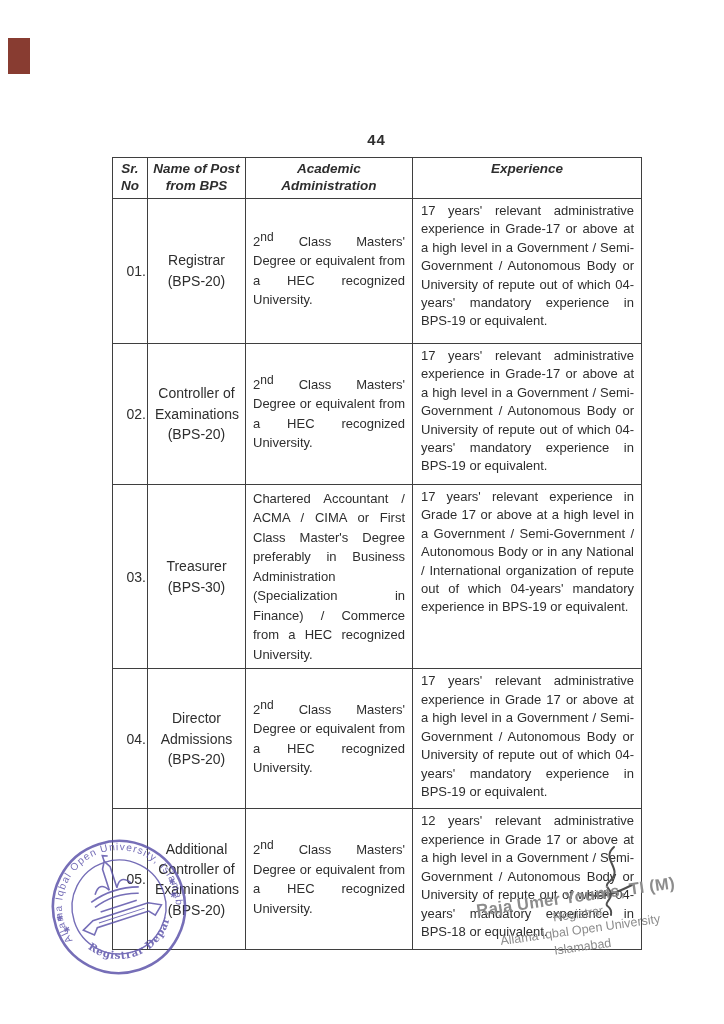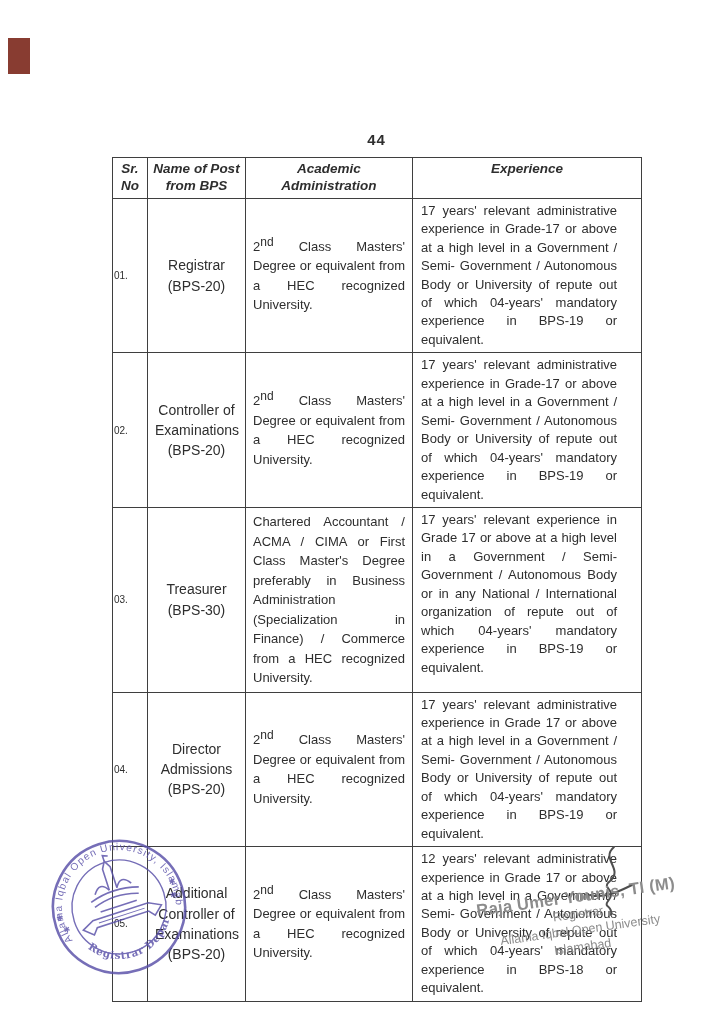--- a/index.html
+++ b/index.html
@@ -17,24 +17,24 @@
   table.posts{position:absolute;left:112px;top:157px;width:529px;border-collapse:collapse;
     table-layout:fixed;background:transparent;}
   table.posts col.c-sr{width:35px;}
   table.posts col.c-post{width:98px;}
   table.posts col.c-qual{width:167px;}
   table.posts col.c-exp{width:229px;}
   table.posts th,table.posts td{border:1.5px solid #3f3f3f;overflow:hidden;}
   table.posts th{font-size:13.5px;font-weight:bold;vertical-align:top;padding:3px 2px;line-height:1.25;}
   tr.rh{height:36px;font-style:italic;}
   tr.r1{height:145px;} tr.r2{height:141px;} tr.r3{height:139px;} tr.r4{height:140px;} tr.r5{height:141px;}
-  td.sr{text-align:left;vertical-align:middle;font-size:10px;}
+  td.sr{text-align:right;vertical-align:middle;font-size:14px;}
   td.post{text-align:center;vertical-align:middle;font-size:14px;padding:4px 7px;line-height:1.45;}
   td.qual{vertical-align:middle;font-size:13px;padding:4px 7px;text-align:justify;line-height:1.5;}
-  td.exp{vertical-align:top;font-size:13px;padding:3px 24px 3px 8px;text-align:justify;line-height:1.42;}
+  td.exp{vertical-align:top;font-size:13px;padding:3px 7px 3px 8px;text-align:justify;line-height:1.42;}
   .supscript{font-size:12px;vertical-align:super;line-height:0;}
   
   .signature-block{position:absolute;left:448px;top:887px;width:262px;text-align:center;
     transform:rotate(-8deg);transform-origin:center;color:#8c8c8c;}
   .sig-name{font-size:16.5px;font-weight:bold;letter-spacing:.3px;white-space:nowrap;}
   .sig-line{font-size:12.5px;line-height:1.3;}
   .sig-squiggle{position:absolute;left:578px;top:843px;}
   
   .stamp{position:absolute;left:48px;top:836px;opacity:.82;}
 </style>

